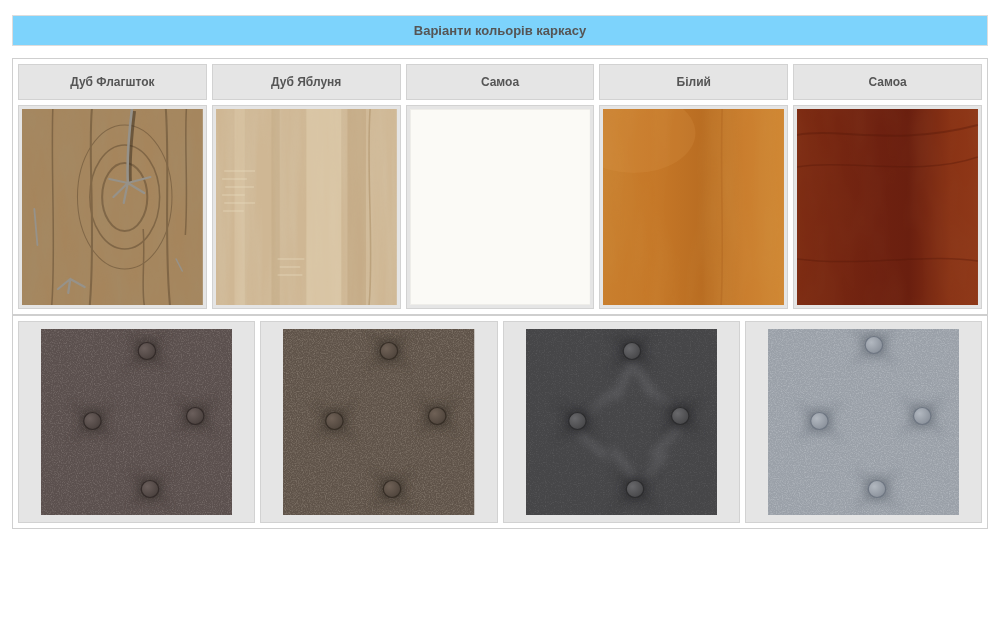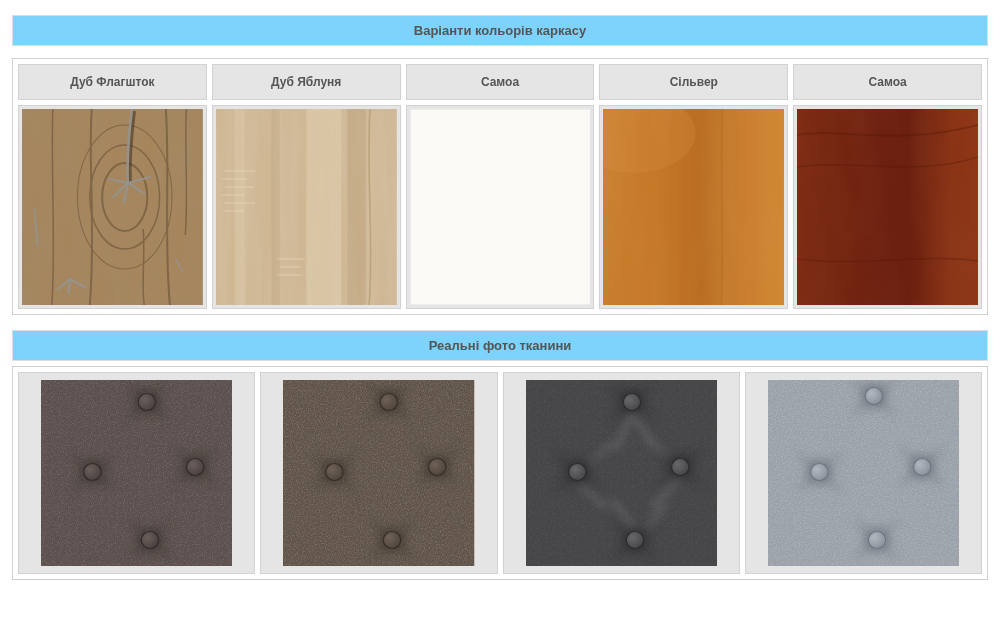--- a/index.html
+++ b/index.html
@@ -49,21 +49,21 @@
 <div class="page">
 
   <div class="section-header sh1">Варіанти кольорів каркасу</div>
 
   <table class="swatch-table">
     <tbody>
       <tr>
         <td class="cell label-cell">Дуб Флагшток</td>
         <td class="cell label-cell">Дуб Яблуня</td>
         <td class="cell label-cell">Самоа</td>
-        <td class="cell label-cell">Сільвер</td>
+        <td class="cell label-cell">Білий</td>
         <td class="cell label-cell">Самоа</td>
       </tr>
       <tr>
 
         <td class="cell img-cell">
           <div class="img-box">
             <svg class="tex" viewBox="0 0 176 196" preserveAspectRatio="none">
               <defs>
                 <filter id="wz1" x="-5%" y="-5%" width="110%" height="110%">
                   <feTurbulence type="fractalNoise" baseFrequency="0.045 0.011" numOctaves="4" seed="7"></feTurbulence>
@@ -176,21 +176,20 @@
                 <path d="M0,58 C50,50 120,68 176,48" stroke-width="1.5"></path>
                 <path d="M0,150 C60,158 130,144 176,152" stroke-width="1.5"></path>
               </g>
             </svg>
           </div>
         </td>
       </tr>
     </tbody>
   </table>
 
-  <div class="section-header sh2">Реальні фото тканини</div>
 
   <table class="swatch-table">
     <tbody>
       <tr>
 
         <td class="cell img-cell fabric">
           <div class="img-box fab">
             <svg class="tex" viewBox="0 0 186 186" preserveAspectRatio="none">
               <defs>
                 <filter id="fz1">

